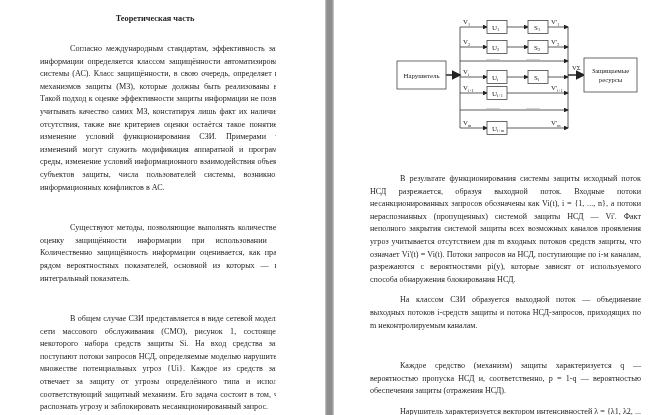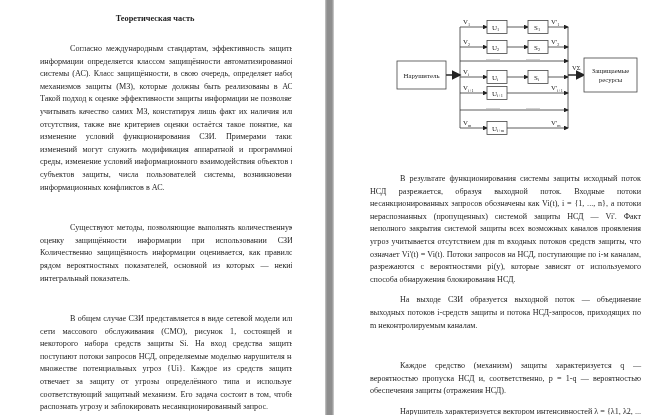--- a/index.html
+++ b/index.html
@@ -1,19 +1,19 @@
 <!DOCTYPE html>
 <html><head>
 <meta charset="utf-8">
 <style>
   html,body{margin:0;padding:0;}
   body{width:666px;height:415px;overflow:hidden;background:#ffffff;position:relative;
        font-family:"Liberation Serif","DejaVu Serif",serif;color:#222;}
   .page{position:absolute;top:0;height:415px;background:#fff;overflow:hidden;}
-  #page-left{left:0;width:276px;padding-left:16px;}
+  #page-left{left:0;width:276px;}
   #page-right{left:334px;width:332px;}
   .separator{position:absolute;left:325px;top:0;width:9px;height:415px;
        background:linear-gradient(to right,#c9c9c9 0,#8e8e8e 2px,#8e8e8e 7px,#d4d4d4 9px);}
   .text{position:absolute;font-size:8.1px;line-height:12.6px;text-align:justify;color:#1e1e1e;}
   .text p{margin:8px;text-indent:30px;}
   .title{position:absolute;left:0;width:310px;top:14px;text-align:center;font-weight:bold;font-size:8.3px;color:#1e1e1e;}
   .gap{height:12px;}
   .caption{position:absolute;left:0;width:332px;top:151px;text-align:center;font-size:8.1px;color:#1e1e1e;}
   svg text{font-family:"Liberation Serif","DejaVu Serif",serif;fill:#222;}
 </style>
@@ -96,18 +96,18 @@
         <text x="463" y="125" font-size="6.8">V<tspan font-size="4.216" dy="1.5">m</tspan></text>
         <text x="551" y="125" font-size="6.8">V'<tspan font-size="4.216" dy="1.5">m</tspan></text>
         <text x="486" y="62" font-size="6">·······</text>
         <text x="526" y="62" font-size="6">·······</text>
         <text x="486" y="111" font-size="6">·······</text>
         <text x="526" y="111" font-size="6">·······</text>
       </g>
   </svg>
   <div class="text" style="left:28px;top:165px;width:287px;">
     <p>В результате функционирования системы защиты исходный поток НСД разрежается, образуя выходной поток. Входные потоки несанкционированных запросов обозначены как Vi(t), i = {1, ..., n}, а потоки нераспознанных (пропущенных) системой защиты НСД — Vi'. Факт неполного закрытия системой защиты всех возможных каналов проявления угроз учитывается отсутствием для m входных потоков средств защиты, что означает Vi'(t) = Vi(t). Потоки запросов на НСД, поступающие по i-м каналам, разрежаются с вероятностями pi(y), которые зависят от используемого способа обнаружения блокирования НСД.</p>
-    <p>На выходе СЗИ образуется выходной поток — объединение выходных потоков i-средств защиты и потока НСД-запросов, приходящих по m неконтролируемым каналам.</p>
+    <p>На классом СЗИ образуется выходной поток — объединение выходных потоков i-средств защиты и потока НСД-запросов, приходящих по m неконтролируемым каналам.</p>
     <div class="gap"></div>
     <p>Каждое средство (механизм) защиты характеризуется q — вероятностью пропуска НСД и, соответственно, p = 1-q — вероятностью обеспечения защиты (отражения НСД).</p>
     <p>Нарушитель характеризуется вектором интенсивностей λ = {λ1, λ2, ... λi+m} попыток реализации соответствующих должны U1...Ui+m.</p>
   </div>
 </div>
 
 </body></html>

